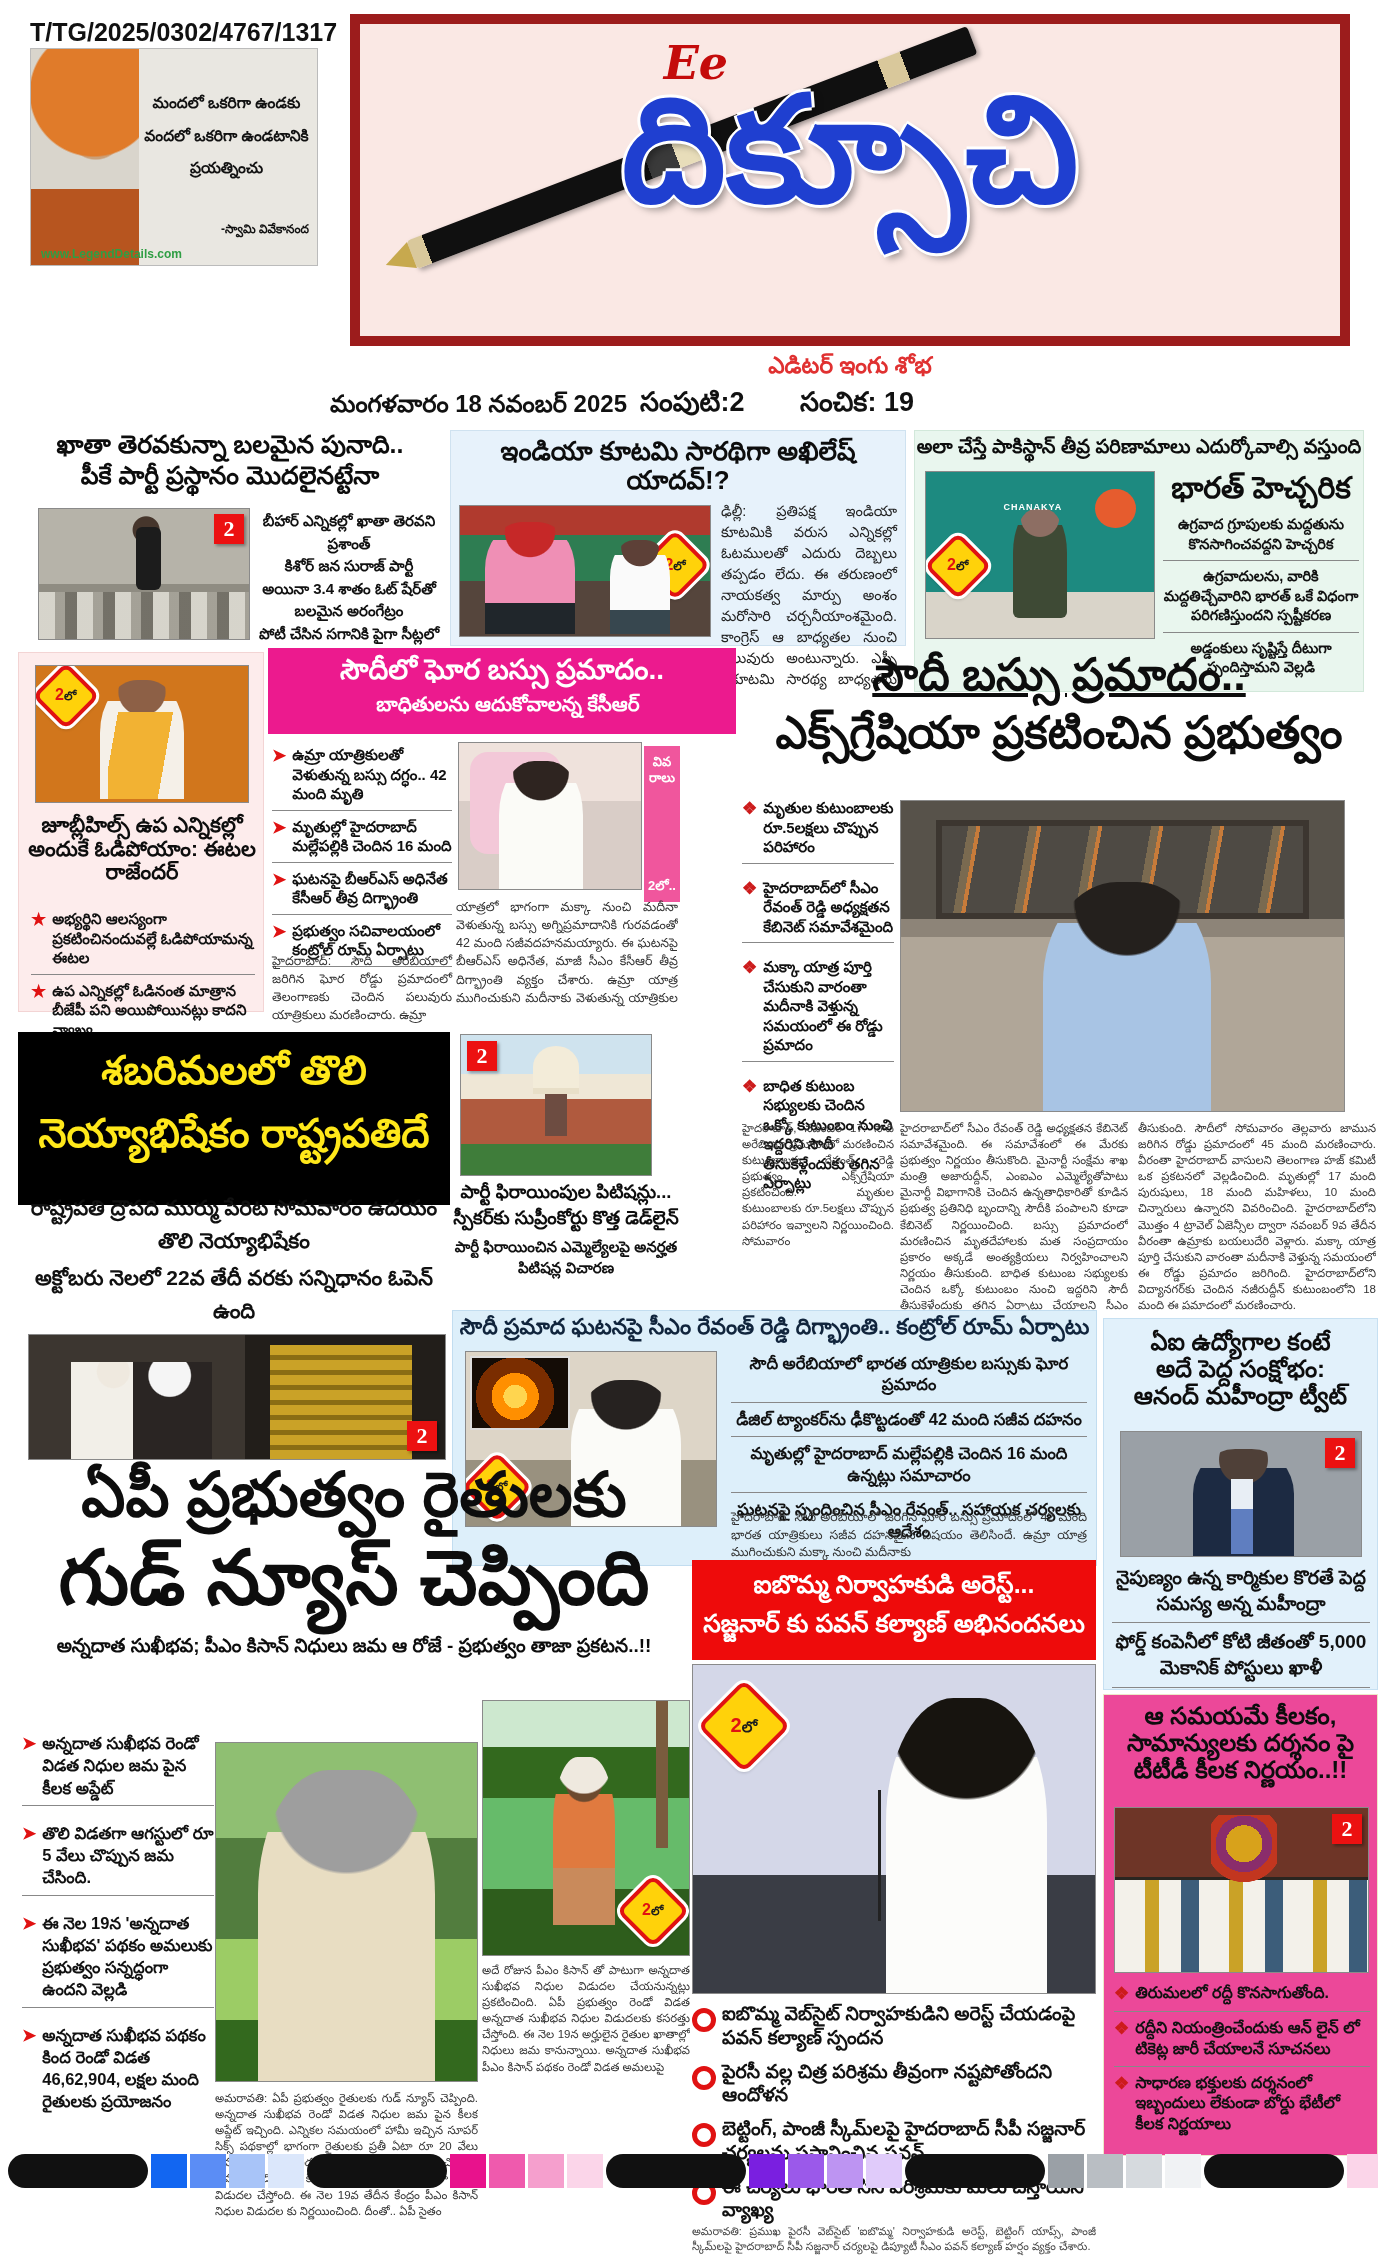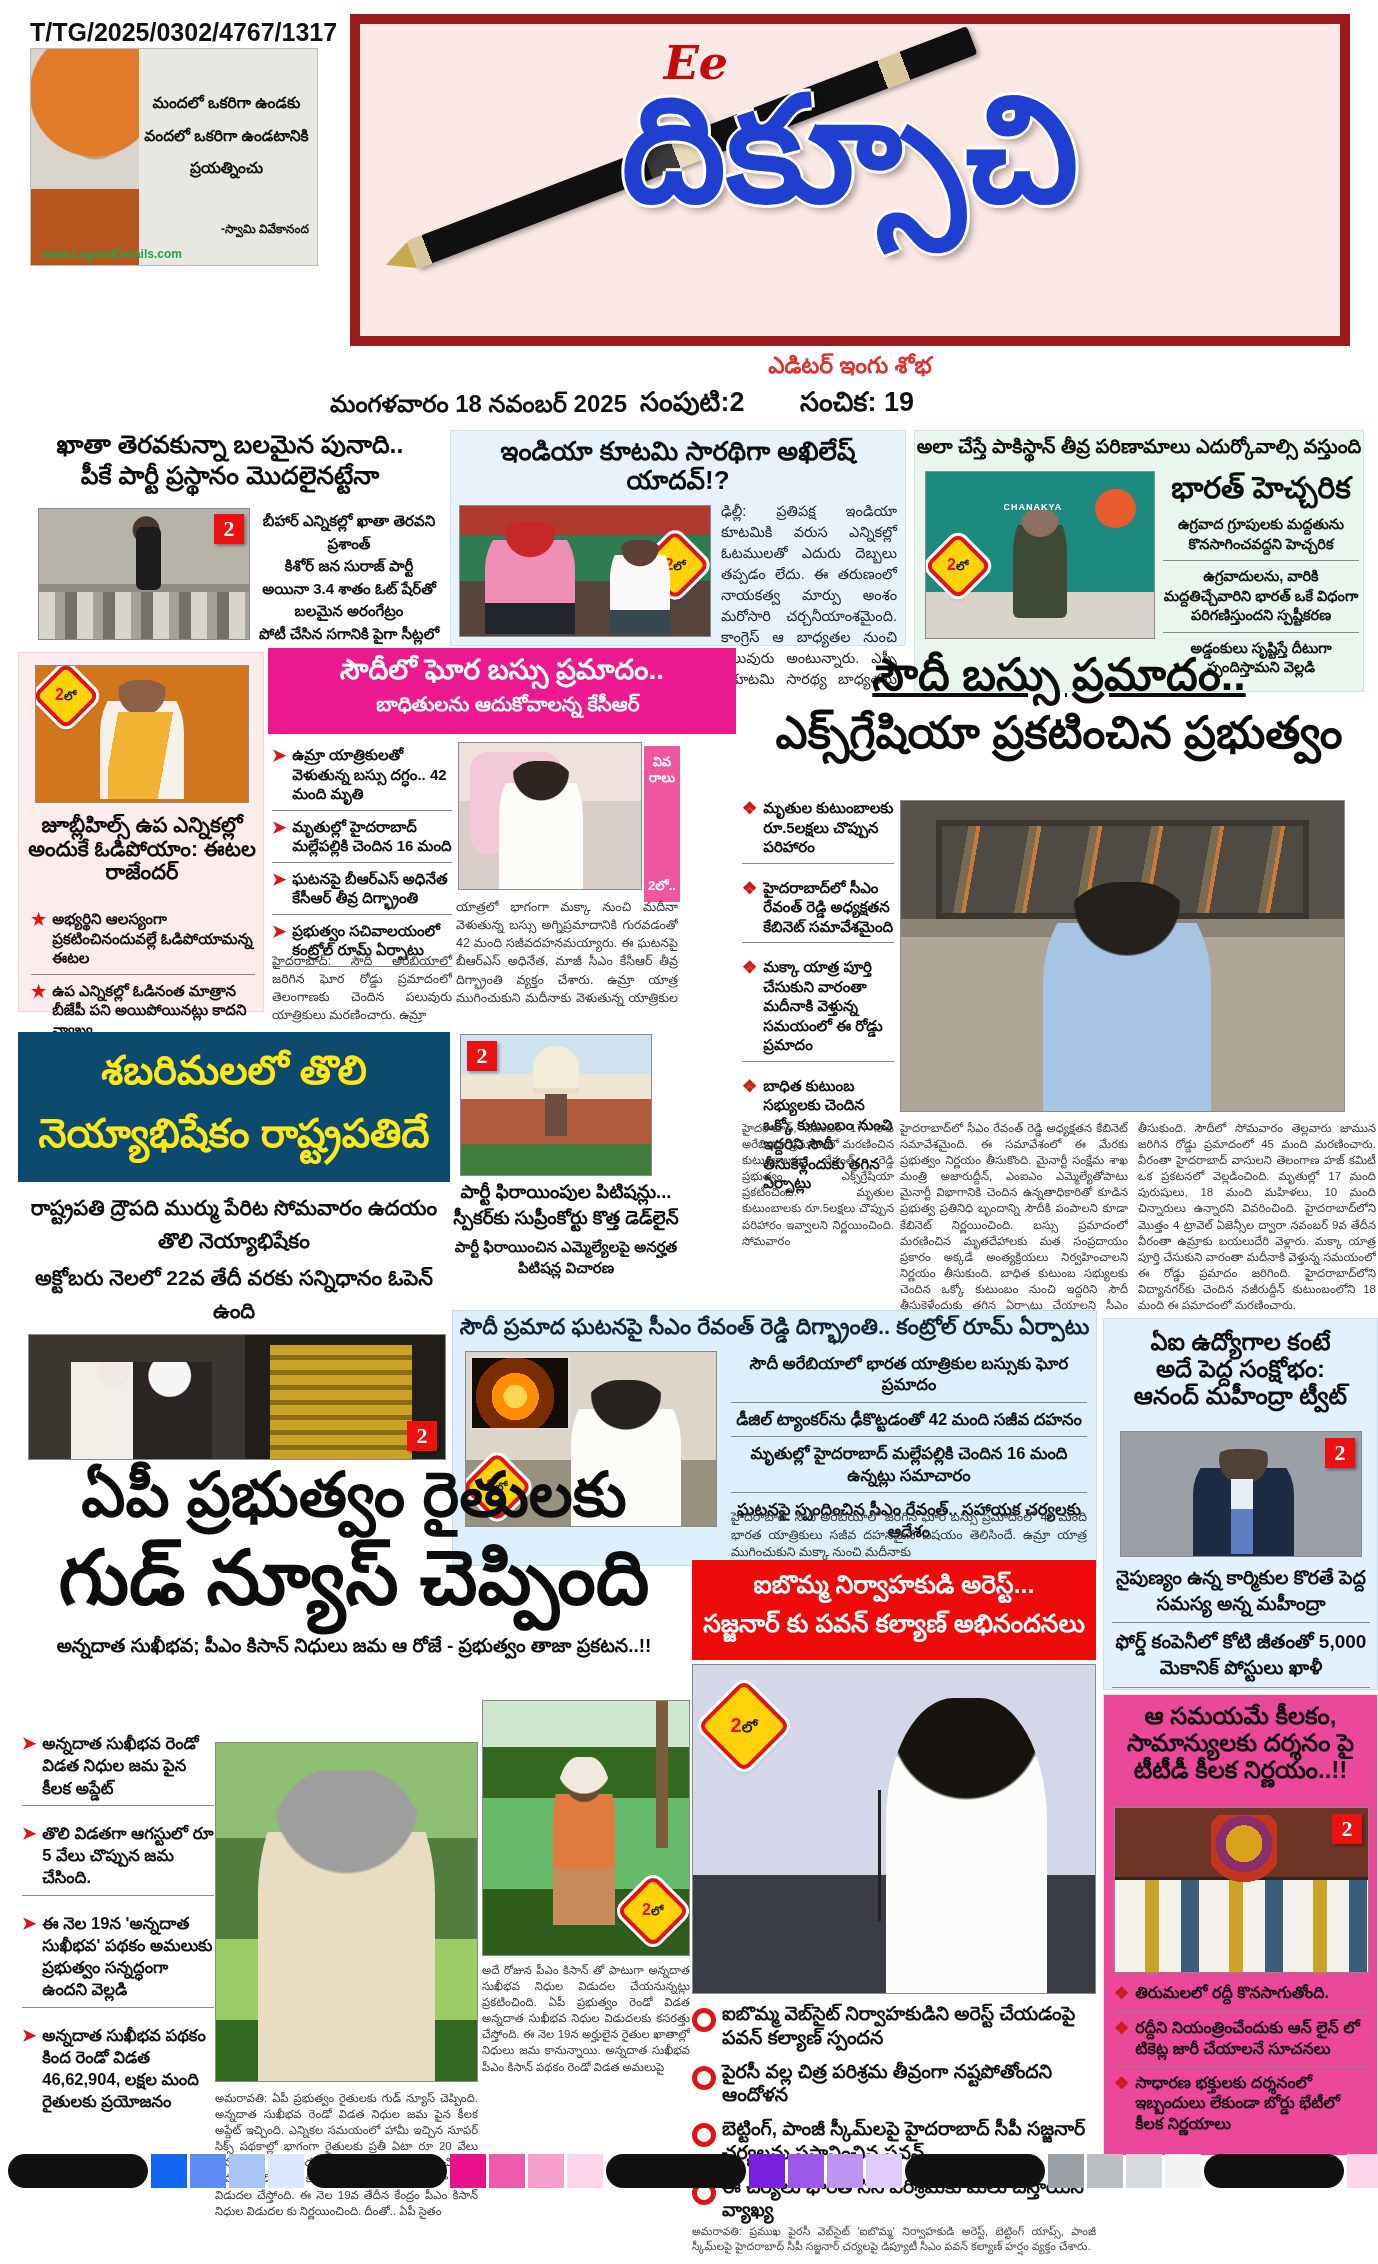--- a/index.html
+++ b/index.html
@@ -253,21 +253,21 @@
           <span class="mk-diam"></span>
           <span>బాధిత కుటుంబ సభ్యులకు చెందిన ఒక్కో కుటుంబం నుంచి ఇద్దరిని సౌదీ తీసుకెళ్లేందుకు తగిన ఏర్పాట్లు</span>
         </div>
     </div>
     <div class="ph ph-revanth" style="left:160px;top:150px;width:445px;height:312px;"></div>
     <div class="abs jst" style="left:2px;top:470px;width:152px;height:190px;font-size:11.5px;line-height:1.4;color:#333;overflow:hidden;">హైదరాబాద్, నవంబర్ 17: సౌదీ అరేబియా ప్రమాదంలో మరణించిన కుటుంబాలకు రేవంత్ రెడ్డి ప్రభుత్వం ఎక్స్‌గ్రేషియా ప్రకటించింది. మృతుల కుటుంబాలకు రూ.5లక్షలు చొప్పున పరిహారం ఇవ్వాలని నిర్ణయించింది. సోమవారం</div>
     <div class="abs jst" style="left:160px;top:470px;width:228px;height:190px;font-size:11.5px;line-height:1.4;color:#333;overflow:hidden;">హైదరాబాద్‌లో సీఎం రేవంత్ రెడ్డి అధ్యక్షతన కేబినెట్ సమావేశమైంది. ఈ సమావేశంలో ఈ మేరకు ప్రభుత్వం నిర్ణయం తీసుకొంది. మైనార్టీ సంక్షేమ శాఖ మంత్రి అజారుద్దీన్, ఎంఐఎం ఎమ్మెల్యేతోపాటు మైనార్టీ విభాగానికి చెందిన ఉన్నతాధికారితో కూడిన ప్రభుత్వ ప్రతినిధి బృందాన్ని సౌదీకి పంపాలని కూడా కేబినెట్ నిర్ణయించింది. బస్సు ప్రమాదంలో మరణించిన మృతదేహాలకు మత సంప్రదాయం ప్రకారం అక్కడే అంత్యక్రియలు నిర్వహించాలని నిర్ణయం తీసుకుంది. బాధిత కుటుంబ సభ్యులకు చెందిన ఒక్కో కుటుంబం నుంచి ఇద్దరిని సౌదీ తీసుకెళ్లేందుకు తగిన ఏర్పాట్లు చేయాలని సీఎం రేవంత్ రెడ్డి సమావేశంలో కేబినెట్ నిర్ణయం</div>
     <div class="abs jst" style="left:398px;top:470px;width:238px;height:190px;font-size:11.5px;line-height:1.4;color:#333;overflow:hidden;">తీసుకుంది. సౌదీలో సోమవారం తెల్లవారు జామున జరిగిన రోడ్డు ప్రమాదంలో 45 మంది మరణించారు. వీరంతా హైదరాబాద్ వాసులని తెలంగాణ హజ్ కమిటీ ఒక ప్రకటనలో వెల్లడించింది. మృతుల్లో 17 మంది పురుషులు, 18 మంది మహిళలు, 10 మంది చిన్నారులు ఉన్నారని వివరించింది. హైదరాబాద్‌లోని మొత్తం 4 ట్రావెల్ ఏజెన్సీల ద్వారా నవంబర్ 9వ తేదీన వీరంతా ఉమ్రాకు బయలుదేరి వెళ్లారు. మక్కా యాత్ర పూర్తి చేసుకుని వారంతా మదీనాకి వెళ్తున్న సమయంలో ఈ రోడ్డు ప్రమాదం జరిగింది. హైదరాబాద్‌లోని విద్యానగర్‌కు చెందిన నజీరుద్దీన్ కుటుంబంలోని 18 మంది ఈ ప్రమాదంలో మరణించారు.</div>
   </div>
 
-  <div class="abs ctr" style="left:18px;top:1032px;width:432px;height:150px;background:#0c4a6e;color:#ffe81a;font-weight:900;padding-top:16px;">
+  <div class="abs ctr" style="left:18px;top:1032px;width:432px;height:173px;background:#000000;color:#ffe81a;font-weight:900;padding-top:16px;">
     <div style="font-size:40px;">శబరిమలలో తొలి</div>
     <div style="font-size:40px;margin-top:8px;">నెయ్యాభిషేకం రాష్ట్రపతిదే</div>
   </div>
   <div class="abs ctr" style="left:22px;top:1192px;width:424px;font-size:21px;font-weight:700;line-height:1.55;">రాష్ట్రపతి ద్రౌపది ముర్ము పేరిట సోమవారం ఉదయం తొలి నెయ్యాభిషేకం</div>
   <div class="abs ctr" style="left:22px;top:1262px;width:424px;font-size:21px;font-weight:700;line-height:1.55;">అక్టోబరు నెలలో 22వ తేదీ వరకు సన్నిధానం ఓపెన్ ఉంది</div>
   <div class="ph ph-temple" style="left:28px;top:1334px;width:418px;height:126px;">
     <div class="b2" style="right:8px;bottom:8px;">2</div>
   </div>
 
   <div class="abs" style="left:446px;top:1030px;width:292px;height:280px;">

